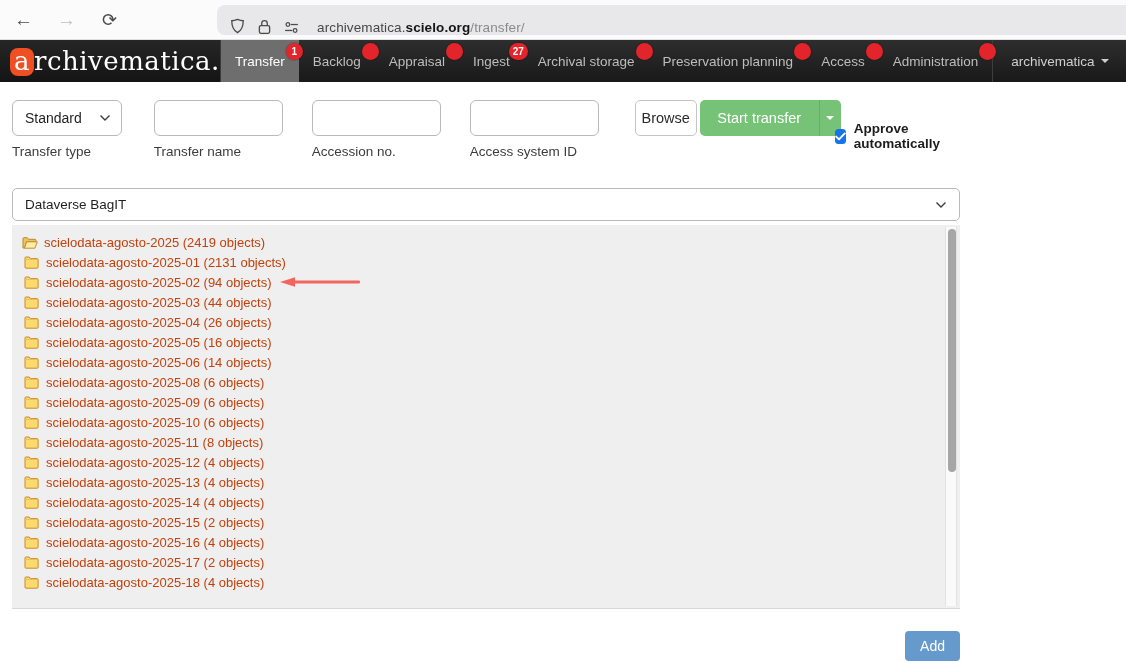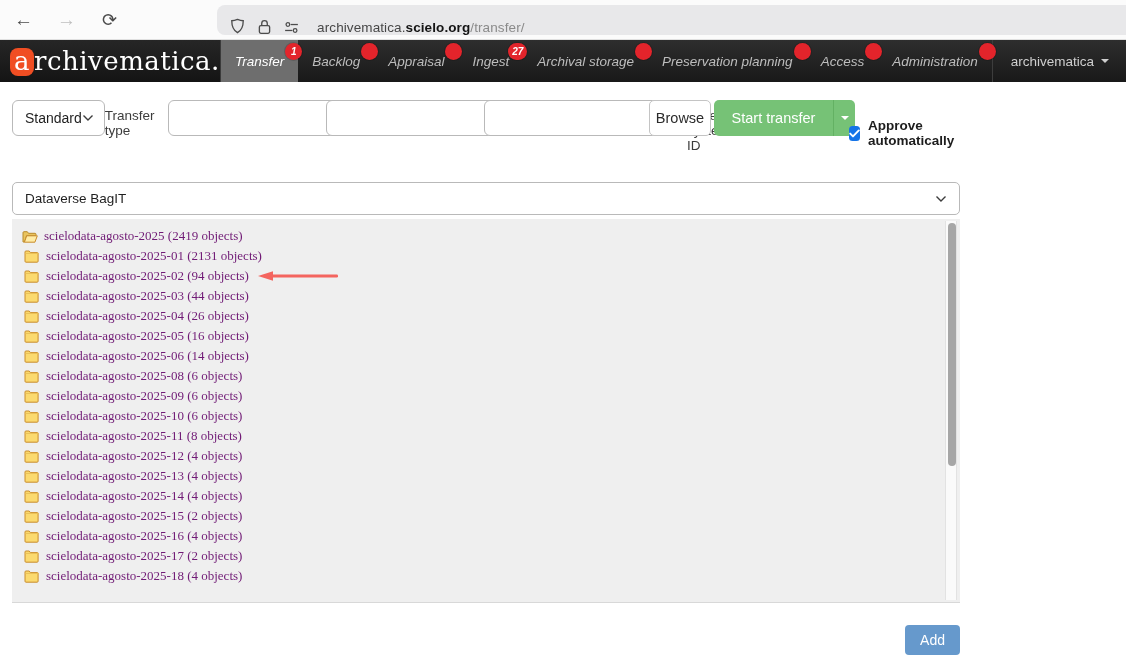--- a/index.html
+++ b/index.html
@@ -24,36 +24,36 @@
   .navbar { height:42px; background:linear-gradient(#2e2e2e,#191919);
     display:flex; align-items:stretch; }
   .brand { width:232px; display:flex; align-items:center; padding-left:10px;
     border-right:1px solid #3a3a3a; background:linear-gradient(#262626,#141414); }
   .brand-text { font-family:"DejaVu Serif", serif; font-size:26px; color:#fff;
     letter-spacing:.5px; white-space:nowrap; }
   .brand-text .a-circle { background:#f04e23; border-radius:8px; padding:0 4px 1px 4px;
     display:inline-block; line-height:1.05; }
   .nav-items { display:flex; align-items:stretch; }
   .nav-item { position:relative; display:flex; align-items:center; padding:0 14px;
-    color:#bdbdbd; font-size:13.5px; cursor:pointer; white-space:nowrap;font-style:italic; }
+    color:#bdbdbd; font-size:13.5px; cursor:pointer; white-space:nowrap; }
   .nav-item.active { background:#6e6e6e; color:#fff; }
   .nav-badge { position:absolute; top:3px; right:-4px; min-width:17px; height:17px;
     background:#e3242b; border-radius:9px; color:#fff; font-size:10px; font-weight:bold;
     display:flex; align-items:center; justify-content:center; padding:0 4px;
     box-shadow:0 0 0 1px rgba(0,0,0,.15); z-index:2; }
   .user-menu { margin-left:auto; display:flex; align-items:center; padding:0 18px;
     border-left:1px solid #3d3d3d; color:#cfcfcf; font-size:13.5px; cursor:pointer; }
   .caret-down { display:inline-block; width:0; height:0; margin-left:7px;
     border-left:4px solid transparent; border-right:4px solid transparent;
     border-top:4px solid #cfcfcf; }
 
   
   .content { width:948px; margin-left:12px; }
   .form-row { display:flex; margin-top:18px; }
-  .field { display:flex; flex-direction:row; }
+  .field { display:flex; flex-direction:column; }
   .field-label { margin-top:8px; font-size:13.5px; color:#3c3c3c; }
   .ctl { height:36px; border:1px solid #b9b9b9; border-radius:6px; background:#fff;
     font-size:14px; color:#1f1f1f; }
   .select-box { display:flex; align-items:center; justify-content:space-between;
     padding:0 10px 0 12px; cursor:pointer; }
   input.ctl { padding:0 10px; outline:none; }
   .w-select { width:124px; margin-right:32px; }
   .w-input1 { width:129px; margin-right:29px; }
   .w-input2 { width:129px; margin-right:29px; }
   .w-input3 { width:129px; margin-right:36px; }
@@ -74,21 +74,21 @@
     display:flex; align-items:center; justify-content:center; cursor:pointer; }
   .approve-label { margin-left:8px; font-size:13.5px; color:#1d1d1d; }
 
   .path-select { margin-top:29px; height:33px; border:1px solid #b9b9b9;
     border-radius:5px; background:#fff; display:flex; align-items:center;
     justify-content:space-between; padding:0 12px; font-size:13.5px; color:#1f1f1f;
     cursor:pointer; }
 
   
   .tree-panel { position:relative; margin-top:4px; height:384px; background:#efefef;
-    overflow:hidden; font-family:Liberation Serif, serif; font-size:13px; color:#701a75;
+    overflow:hidden; font-family:Liberation Sans, sans-serif; font-size:13px; color:#c2410c;
     border-bottom:1px solid #d8d8d8; }
   .tree-inner { padding-top:7px; }
   .tree-row { height:20px; display:flex; align-items:center; padding-left:10px;
     cursor:pointer; white-space:nowrap; }
   .tree-row.child { padding-left:12px; }
   .tree-icon { display:inline-flex; width:16px; margin-right:6px; }
   .red-arrow { display:inline-flex; margin-left:8px; }
 
   .scrollbar-track { position:absolute; top:2px; right:3px; width:12px;
     height:calc(100% - 4px); background:#fafafa; border-left:1px solid #e2e2e2;

